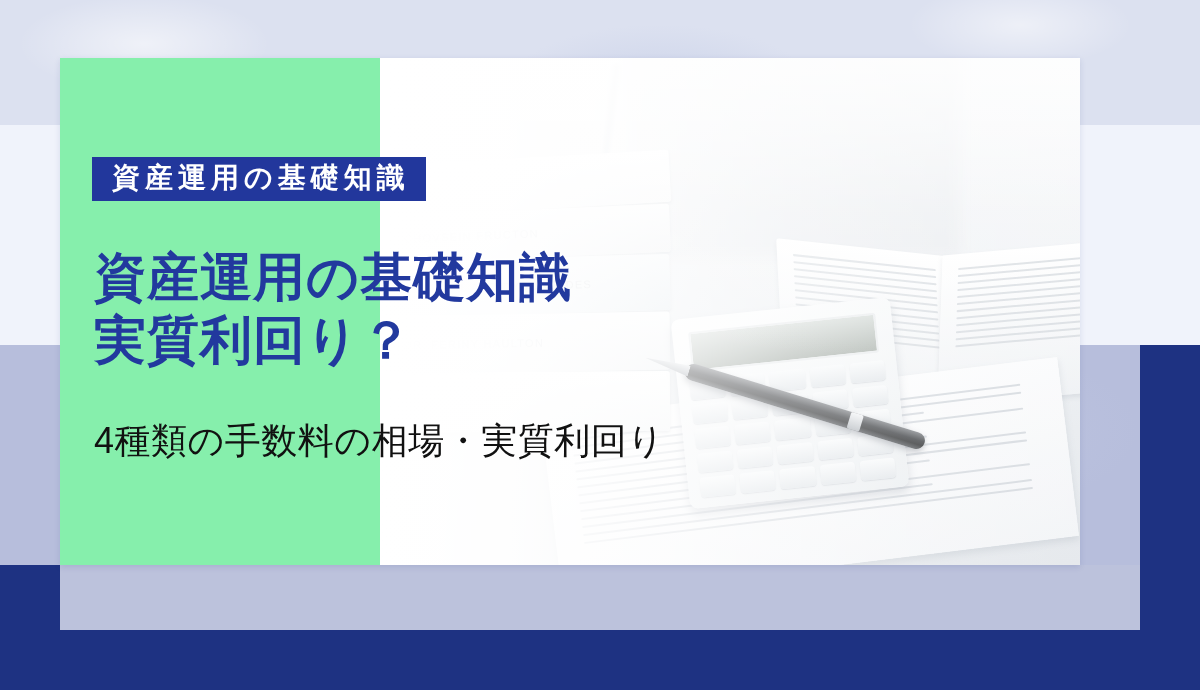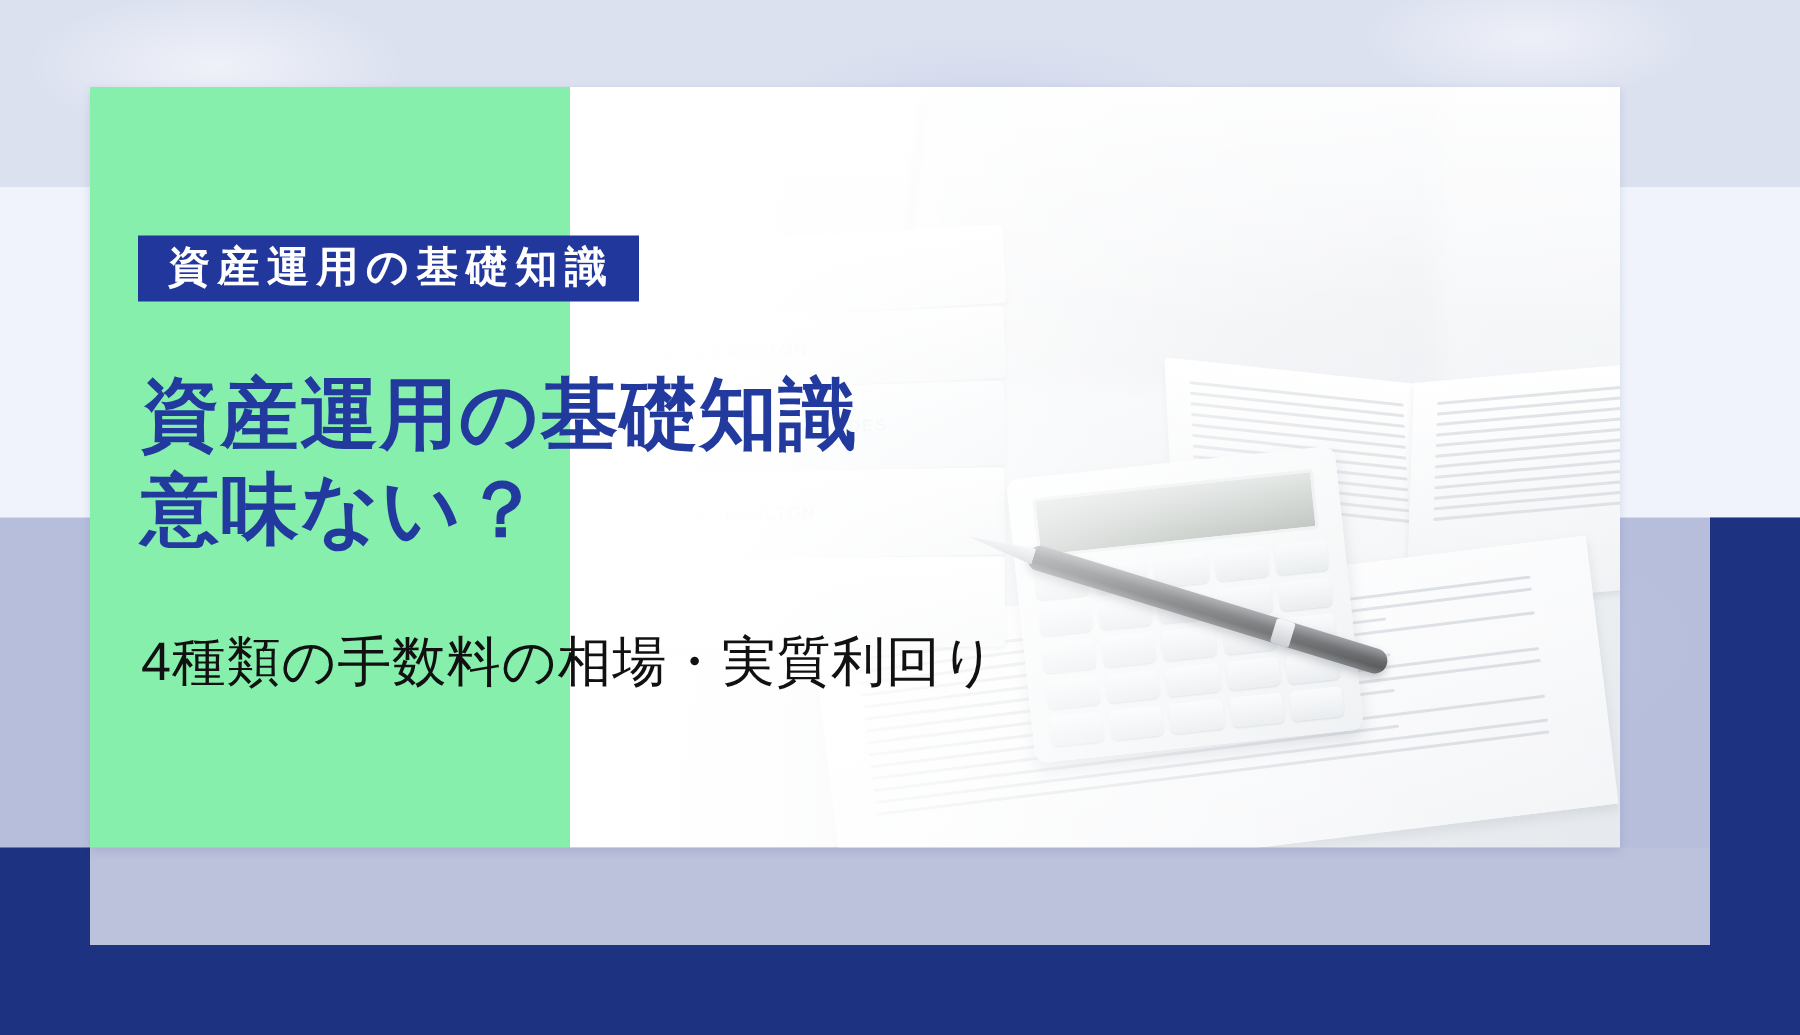--- a/index.html
+++ b/index.html
@@ -339,21 +339,21 @@
     </div>
     <div class="photo-fade"></div>
     <div class="photo-fade-top"></div>
   </div>
 
   <div class="content">
     <div class="badge">資産運用の基礎知識</div>
 
     <div class="headline">
       <div>資産運用の基礎知識</div>
-      <div>意味ない？</div>
+      <div>実質利回り？</div>
     </div>
 
     <div class="subhead">
       <div>4種類の手数料の相場・実質利回り</div>
     </div>
   </div>
 
 </div>
 
 </body></html>

